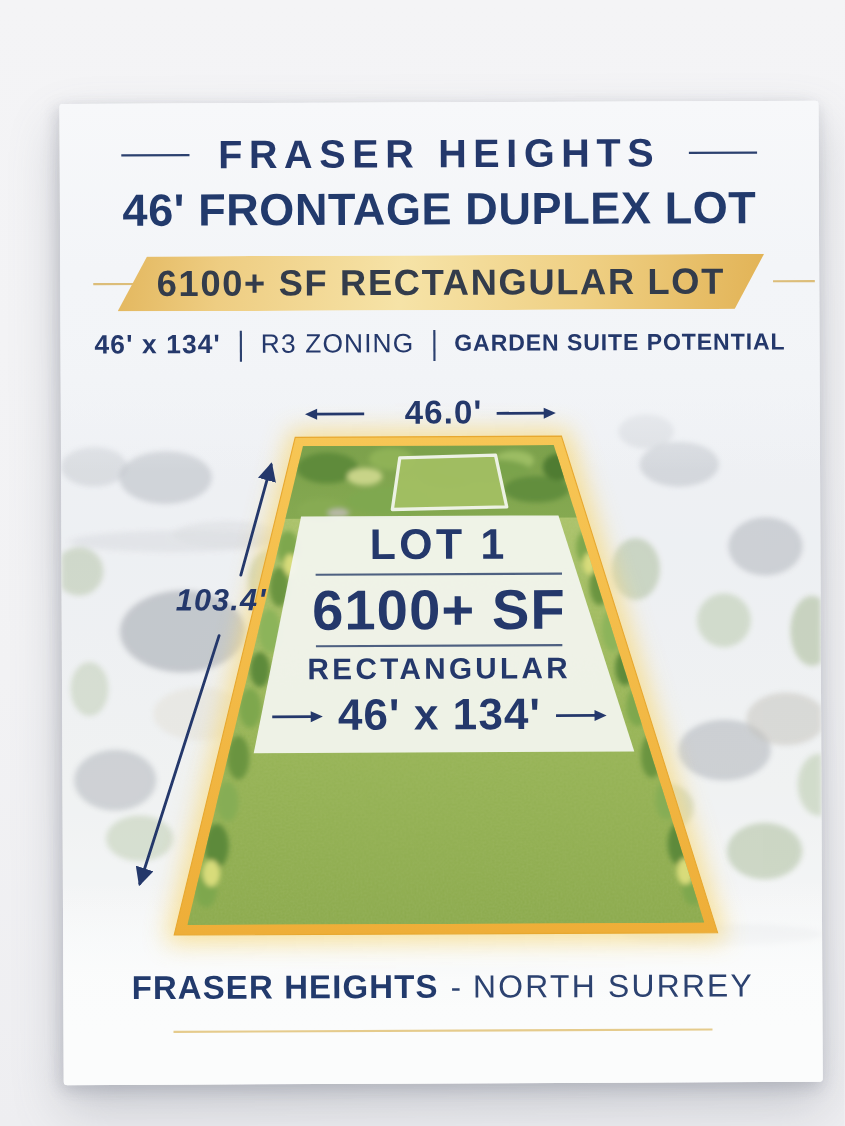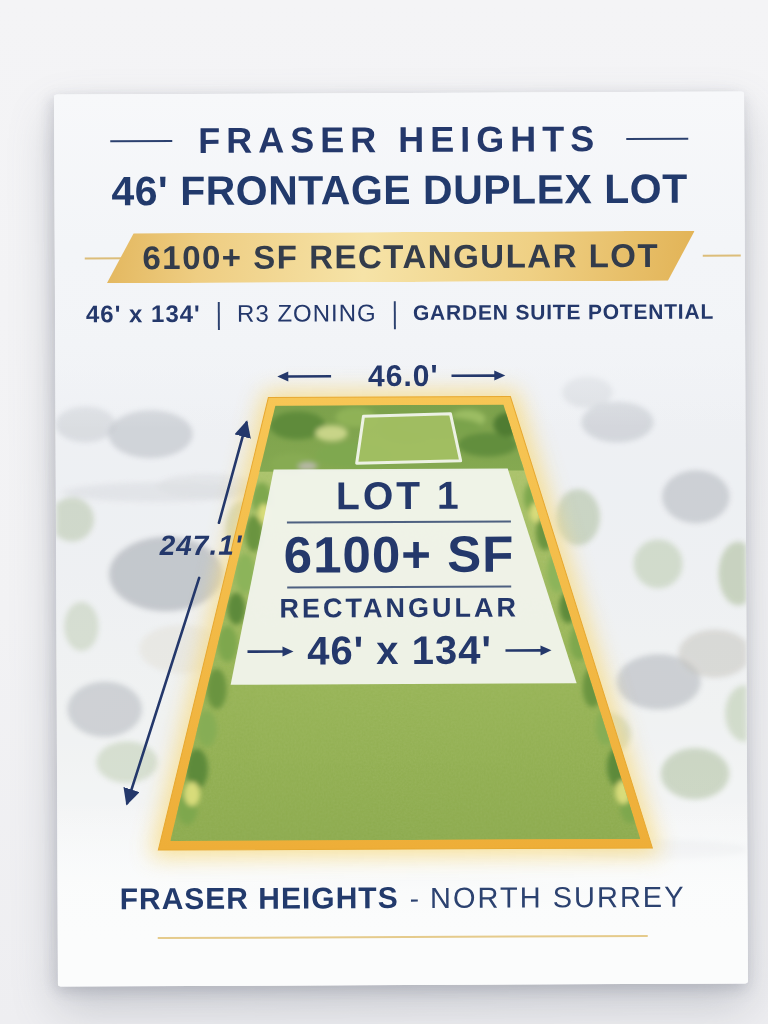--- a/index.html
+++ b/index.html
@@ -218,21 +218,21 @@
           <line x1="56" y1="7" x2="12" y2="7"></line>
             <path d="M13 2 L2 7 L13 12 Z"></path>
         </svg>
         <span class="dim-top-label">46.0'</span>
         <svg class="arr" width="56" height="14" viewBox="0 0 56 14">
           <line x1="0" y1="7" x2="44" y2="7"></line>
             <path d="M43 2 L54 7 L43 12 Z"></path>
         </svg>
       </div>
 
-      <div class="dim-left">247.1'</div>
+      <div class="dim-left">103.4'</div>
 
       <div class="panel-stack">
         <div class="lot-label">LOT 1</div>
         <div class="pdivider"></div>
         <div class="lot-size">6100+ SF</div>
         <div class="pdivider"></div>
         <div class="lot-shape">RECTANGULAR</div>
         <div class="panel-dims">
           <svg class="arr" width="50" height="14" viewBox="0 0 50 14">
             <line x1="2" y1="7" x2="38" y2="7"></line>

